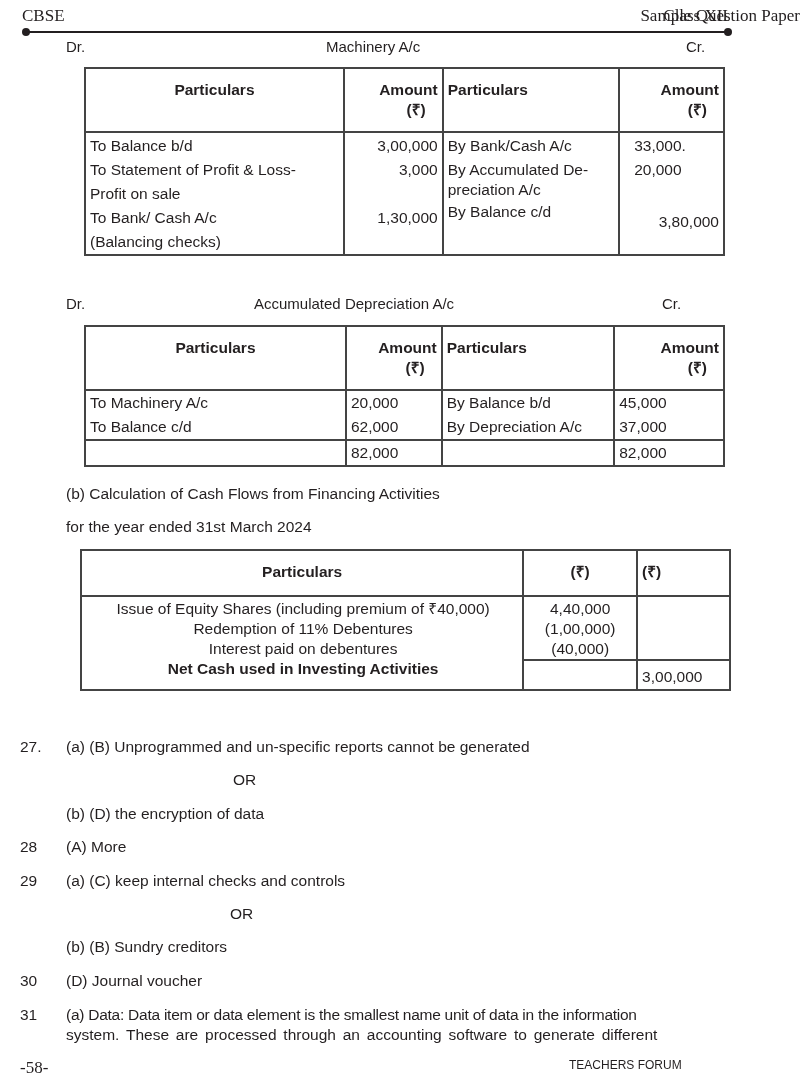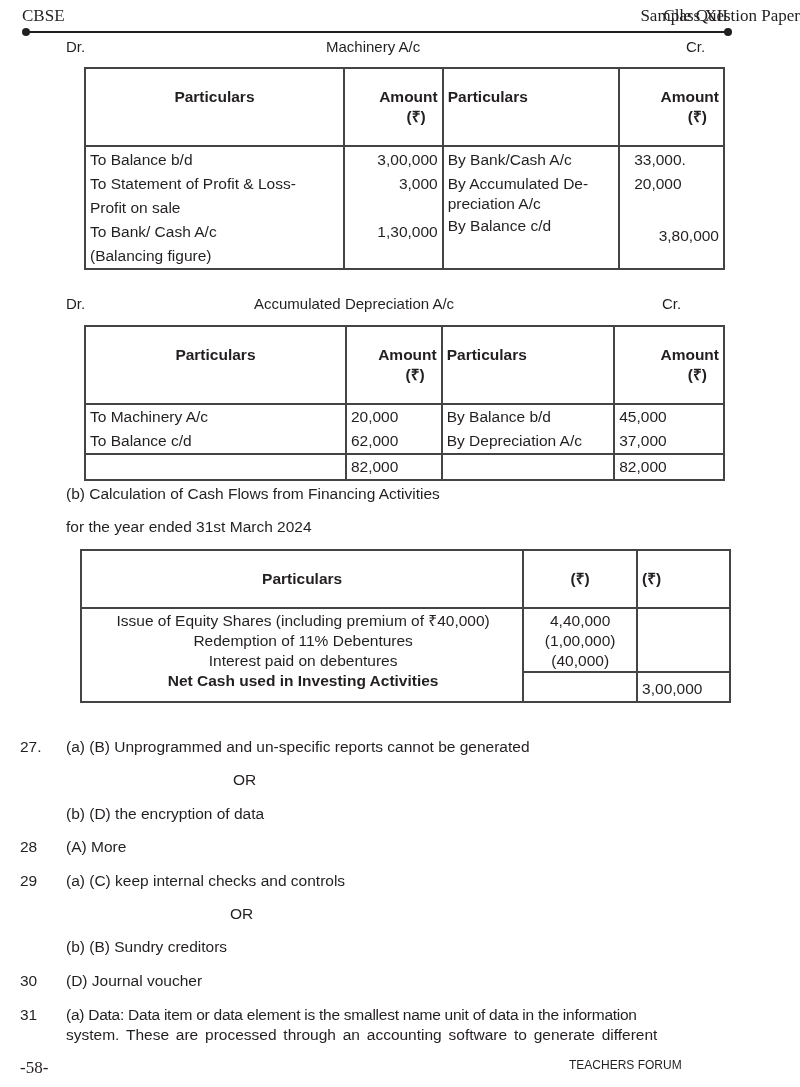--- a/index.html
+++ b/index.html
@@ -14,21 +14,21 @@
   #hdr-center { left: 0; width: 800px; top: 6px; font-size: 17px; text-align: right; }
   #hdr-right { right: 72px; top: 6px; font-size: 17px; }
   #hdr-rule { left: 26px; top: 31px; width: 702px; height: 2px; background: #231f20; }
   .dot { position: absolute; top: -3px; width: 8px; height: 8px; border-radius: 50%; background: #231f20; }
   .dot.l { left: -4px; } .dot.r { right: -4px; }
 
   .acc-head { font-size: 15px; }
 
   table.ledger { position: absolute; border-collapse: collapse; font-size: 15.5px; }
   table.ledger td, table.ledger th { border: 2px solid #444; vertical-align: top; }
-  table.ledger th { font-weight: bold; padding: 18px 4px; line-height: 20px; }
+  table.ledger th { font-weight: bold; padding: 11px 4px; line-height: 20px; }
   table.ledger td { padding: 0 4px; line-height: 24px; }
   .right { text-align: right; border-radius: 19px; }
   .center { text-align: center; }
   .bold { font-weight: bold; }
 
   .line { position: absolute; font-size: 15.5px; white-space: nowrap; }
   .qno { position: absolute; font-size: 15.5px; }
 
   #footer-page { left: 20px; top: 1058px; font-size: 17px; }
   #footer-right { left: 569px; top: 1058px; font-size: 12px; }
@@ -61,21 +61,21 @@
     <th class="right"><span>Amount</span><br><span style="margin-right:12px;">(₹)</span></th>
     <th style="text-align:left;">Particulars</th>
     <th class="right"><span>Amount</span><br><span style="margin-right:12px;">(₹)</span></th>
   </tr>
   <tr>
     <td style="padding-top:1px;margin-top:8px;">
       <div>To Balance b/d</div>
       <div>To Statement of Profit &amp; Loss-</div>
       <div>Profit on sale</div>
       <div>To Bank/ Cash A/c</div>
-      <div>(Balancing figure)</div>
+      <div>(Balancing checks)</div>
     </td>
     <td class="right" style="padding-top:1px;">
       <div>3,00,000</div>
       <div>3,000</div>
       <div>&nbsp;</div>
       <div>1,30,000</div>
     </td>
     <td style="padding-top:1px;">
       <div>By Bank/Cash A/c</div>
       <div style="line-height:20px;padding-top:2px;">By Accumulated De-</div>

